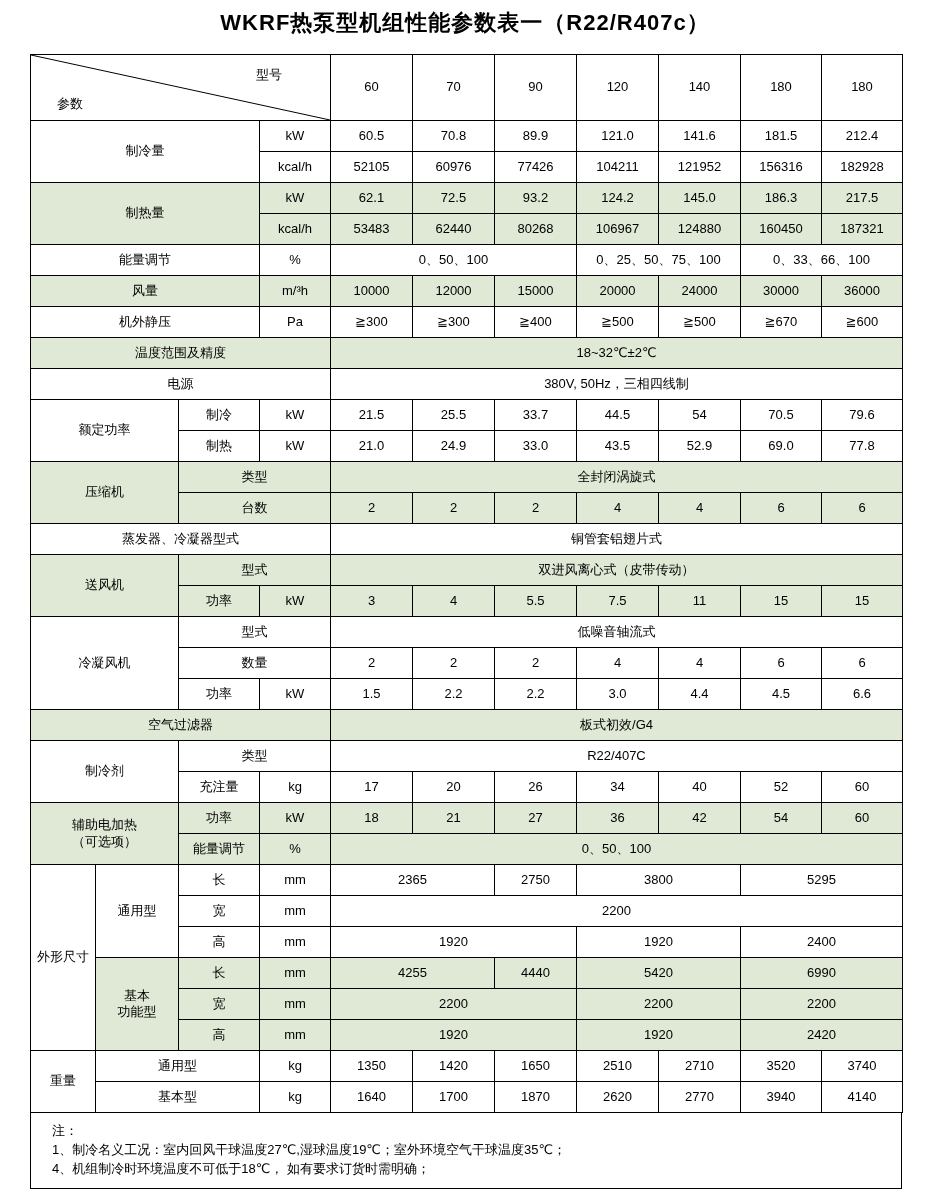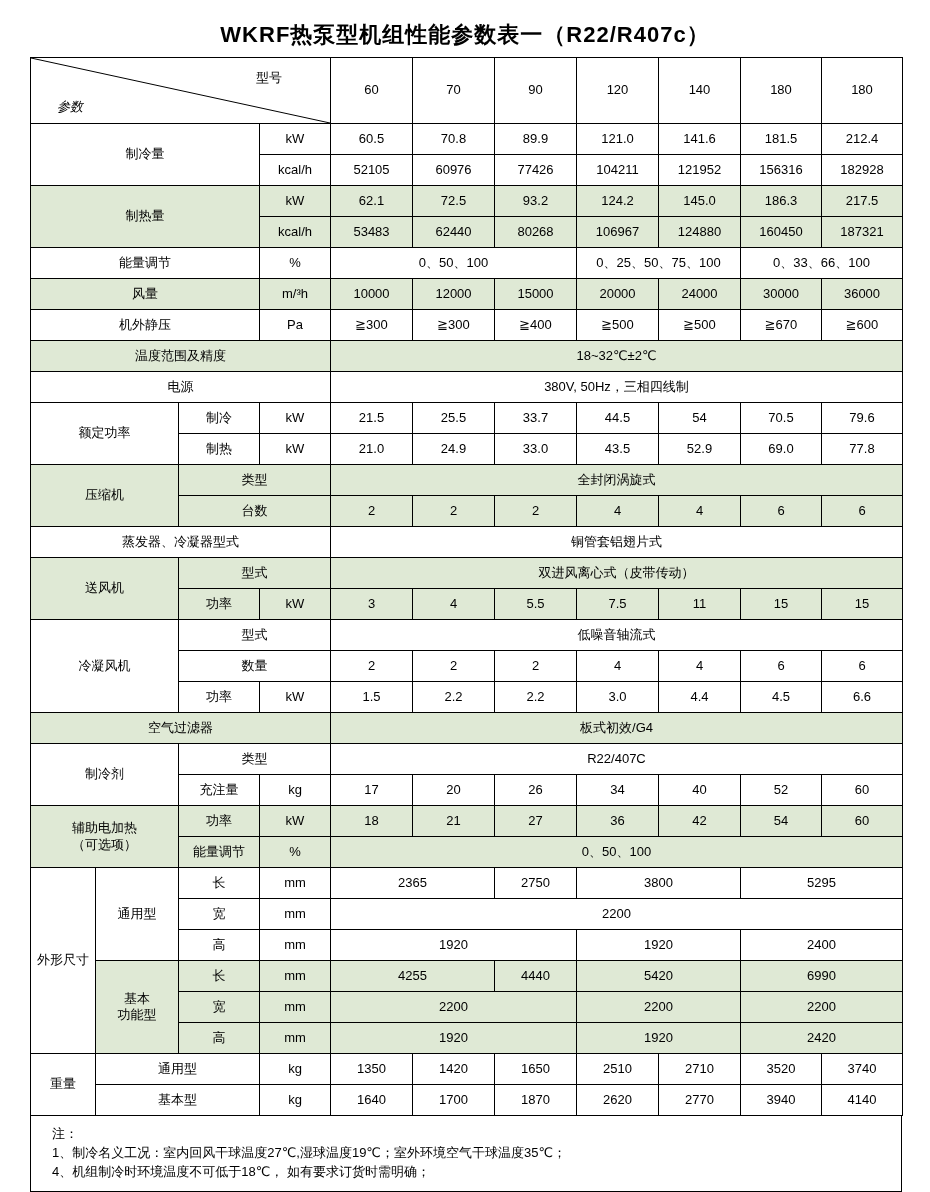--- a/index.html
+++ b/index.html
@@ -4,51 +4,51 @@
 <style>
   html,body{
     margin:0; padding:0;
     width:930px; height:1192px;
     background:#ffffff;
     color:#000;
     font-family:"Liberation Sans","DejaVu Sans",sans-serif;
     overflow:hidden;
   }
   .title{
-    padding-top:20px;
+    padding-top:8px;
     height:28px;
     text-align:center;
     font-size:22px;
     font-weight:bold;
     letter-spacing:1px;
   }
   table.spec{
     border-collapse:collapse;
     table-layout:fixed;
     margin-left:30px;
-    margin-top:9px;
+    margin-top:18px;
     width:872px;
   }
   table.spec td{
     border:1px solid #000;
     text-align:center;
     vertical-align:middle;
     font-size:13px;
     height:30px;
     padding:0 2px;
     white-space:pre-line;
     overflow:hidden;
     line-height:1.25;
   }
   tr.hrow td{ height:56px; }
   tr.green td{ background:var(--row-green,#dfe9d5); }
   td.diag{ position:relative; padding:0; }
   td.diag svg{ position:absolute; left:0; top:0; width:100%; height:100%; display:block; }
   td.diag .model-lab{ position:absolute; top:12px; right:48px; }
-  td.diag .param-lab{ position:absolute; bottom:8px; left:26px;font-style:italic; }
+  td.diag .param-lab{ position:absolute; bottom:8px; left:26px; }
   .notes{
     margin-left:30px;
     width:849px;
     border:1px solid #000;
     border-top:none;
     padding:8px 0 10px 21px;
     font-size:13px;
     line-height:19px;
   }
 </style>

